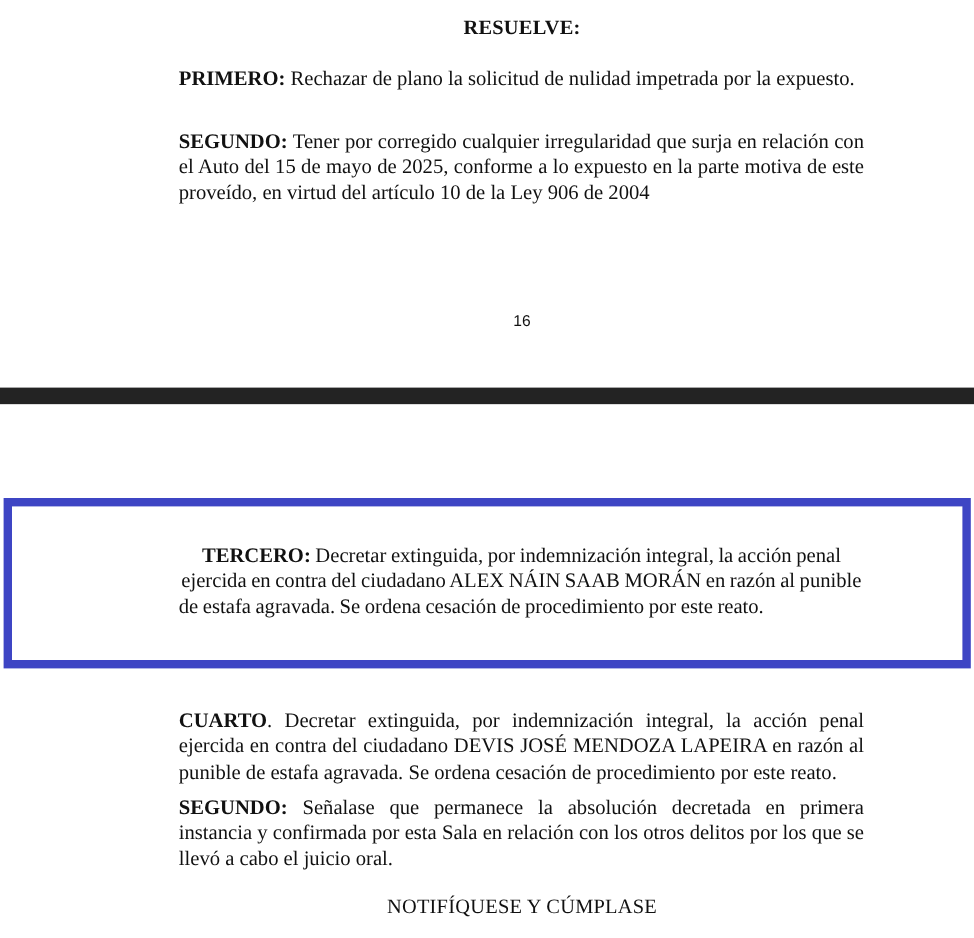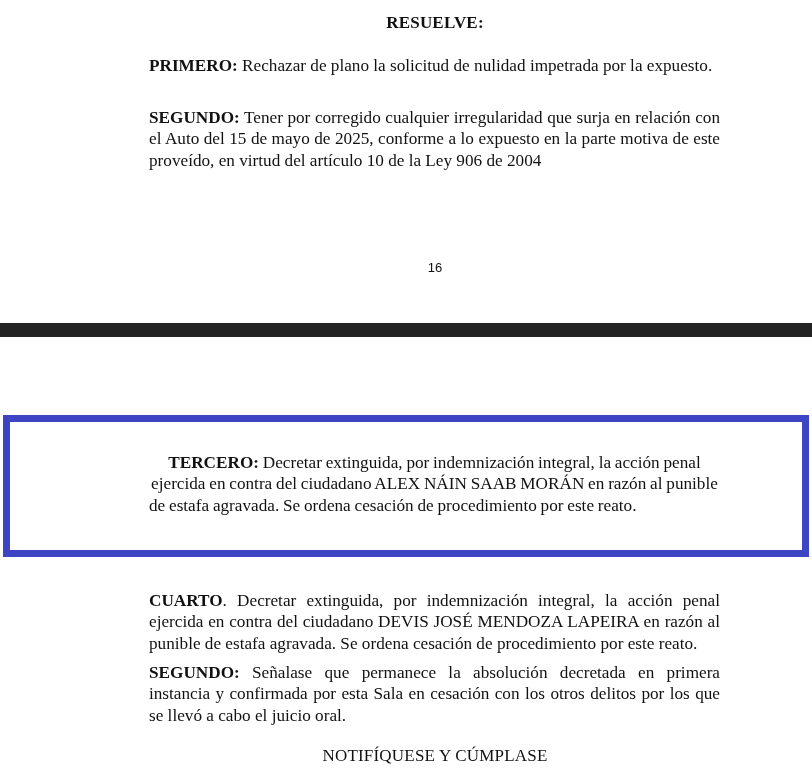--- a/index.html
+++ b/index.html
@@ -55,16 +55,16 @@
 
 <div class="para last-line" style="top:452px; text-align: center; word-spacing: -0.5px;">
   <b>TERCERO:</b><span> Decretar extinguida, por indemnización integral, la acción penal ejercida en contra del ciudadano ALEX NÁIN SAAB MORÁN en razón al punible de estafa agravada. Se ordena cesación de procedimiento por este reato.</span>
 </div>
 
 <div class="para last-line" style="top:590px;">
   <b>CUARTO</b><span>. Decretar extinguida, por indemnización integral, la acción penal ejercida en contra del ciudadano DEVIS JOSÉ MENDOZA LAPEIRA en razón al punible de estafa agravada. Se ordena cesación de procedimiento por este reato.</span>
 </div>
 
 <div class="para last-line" style="top:662px;">
-  <b>SEGUNDO:</b><span> Señalase que permanece la absolución decretada en primera instancia y confirmada por esta Sala en cesación con los otros delitos por los que se llevó a cabo el juicio oral.</span>
+  <b>SEGUNDO:</b><span> Señalase que permanece la absolución decretada en primera instancia y confirmada por esta Sala en relación con los otros delitos por los que se llevó a cabo el juicio oral.</span>
 </div>
 
 <div class="closing">NOTIFÍQUESE Y CÚMPLASE</div>
 
 </body></html>

